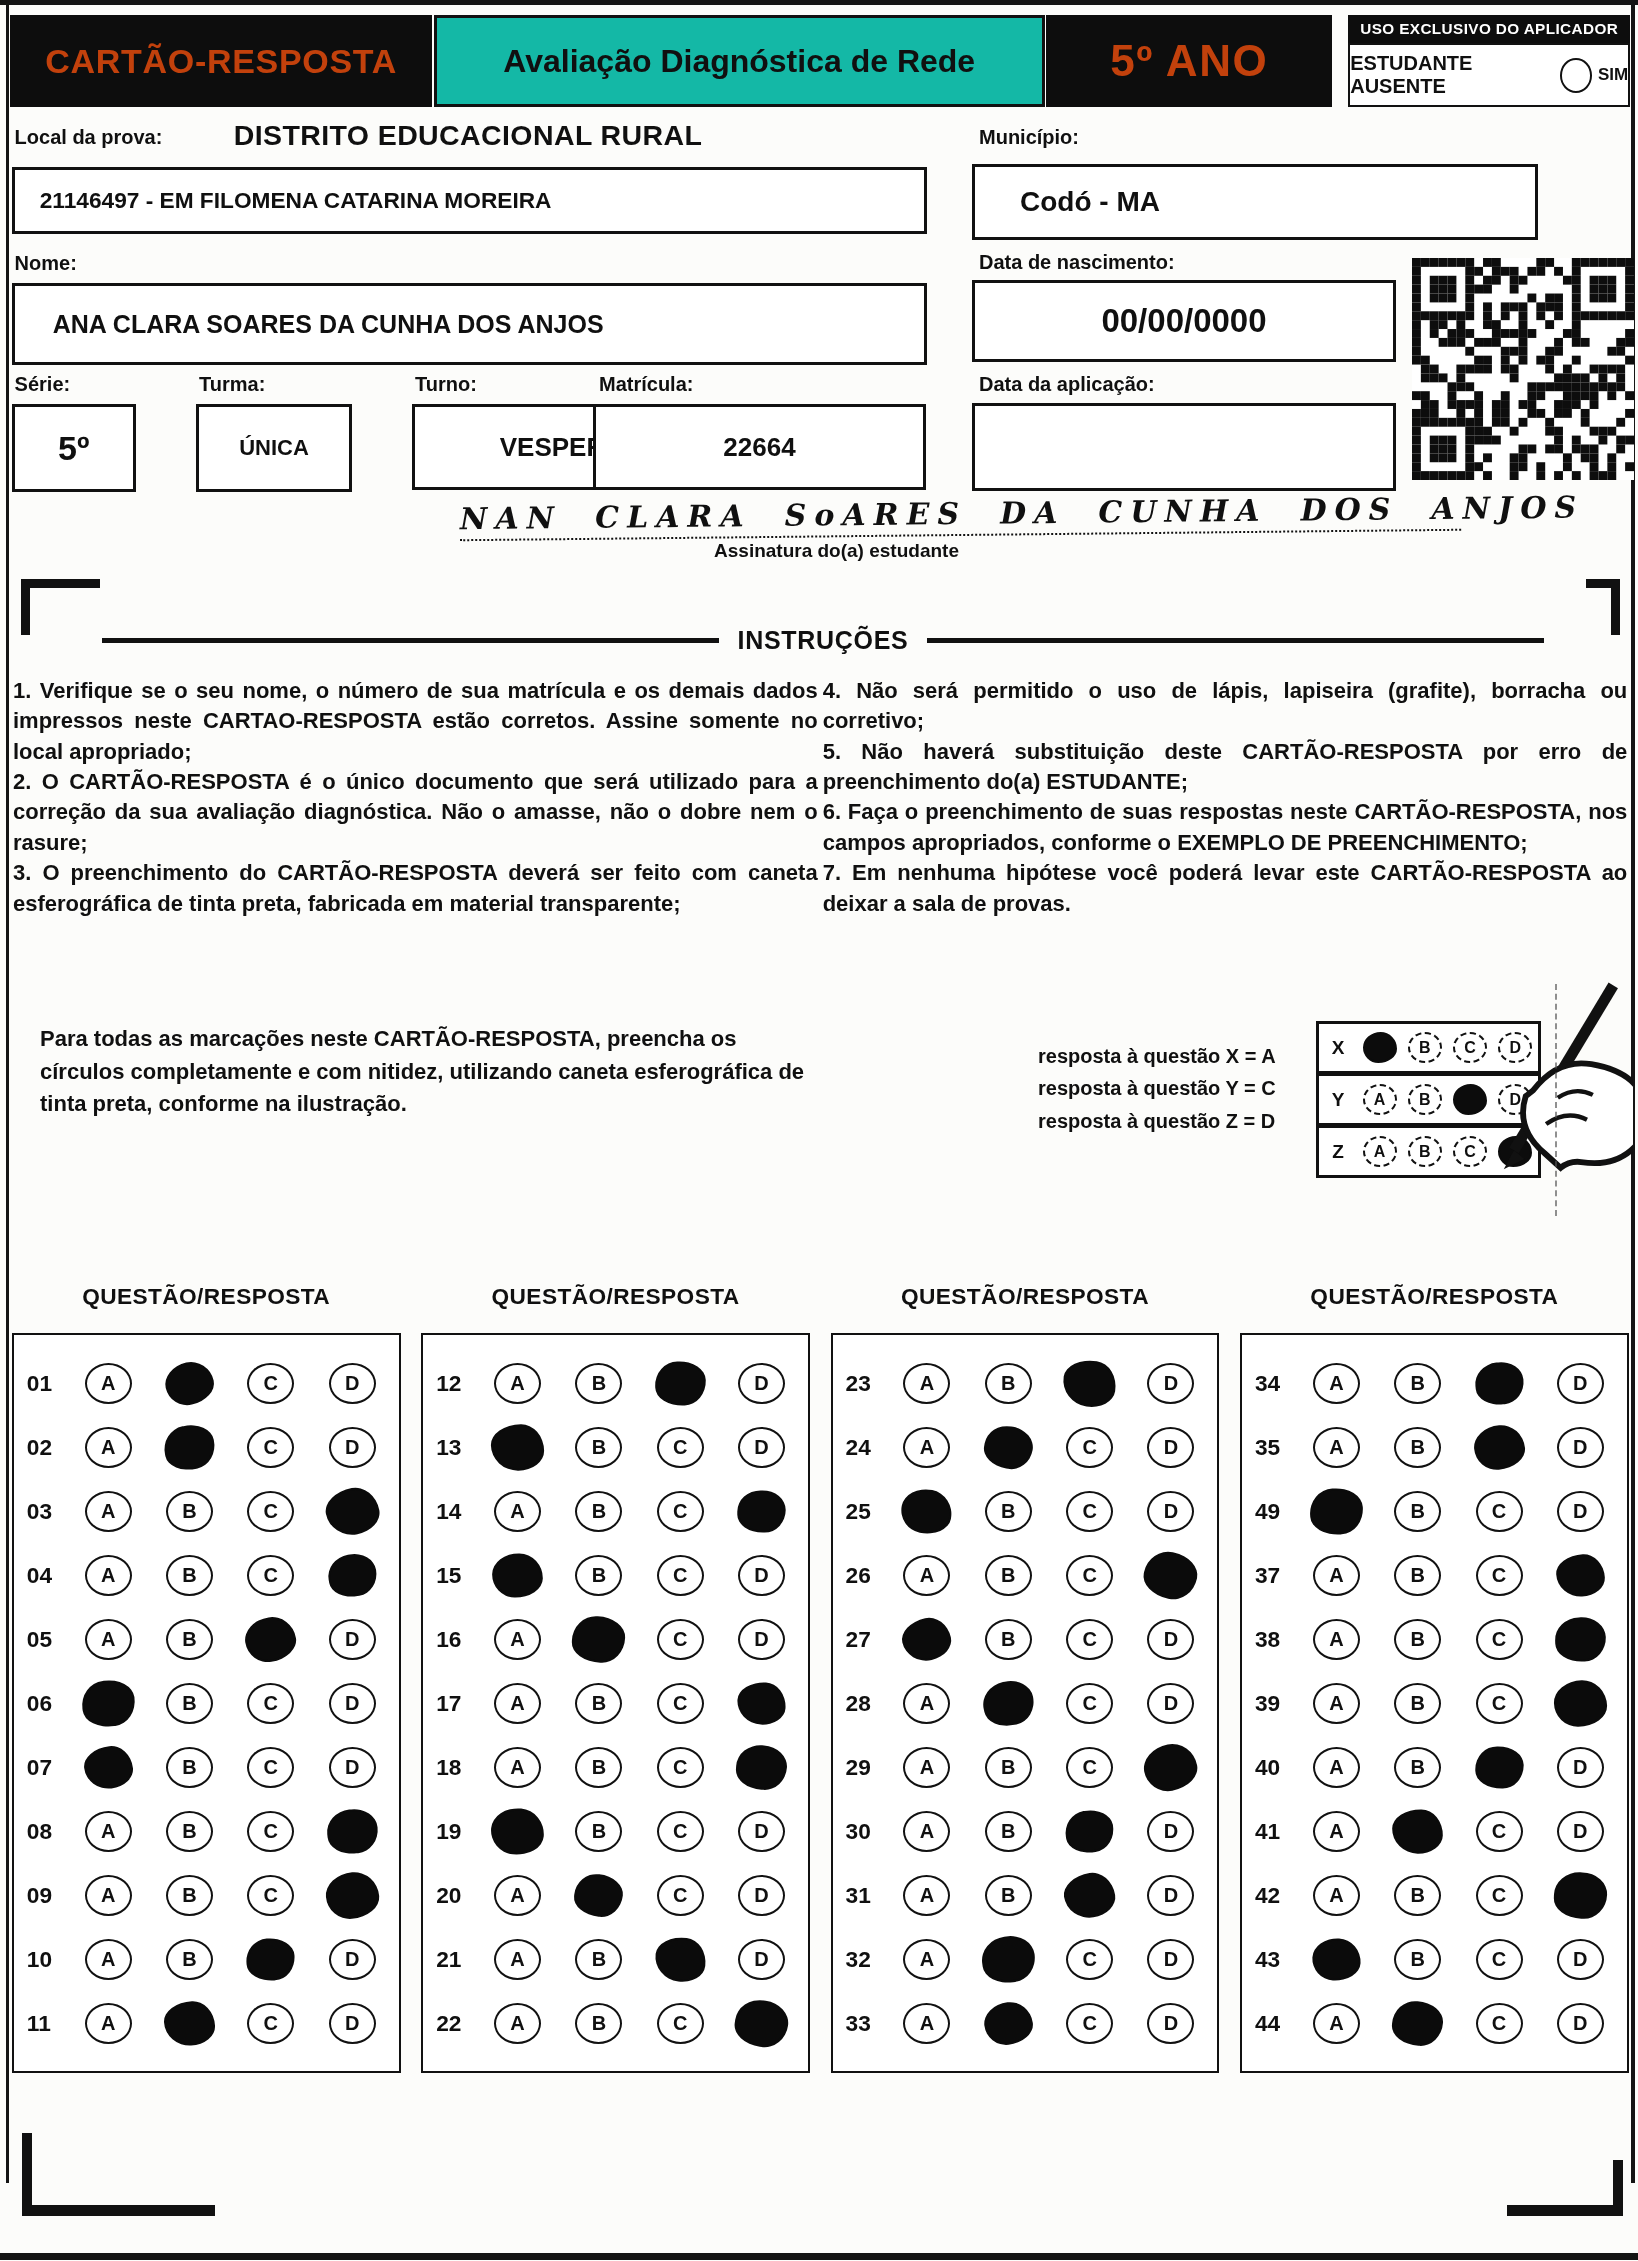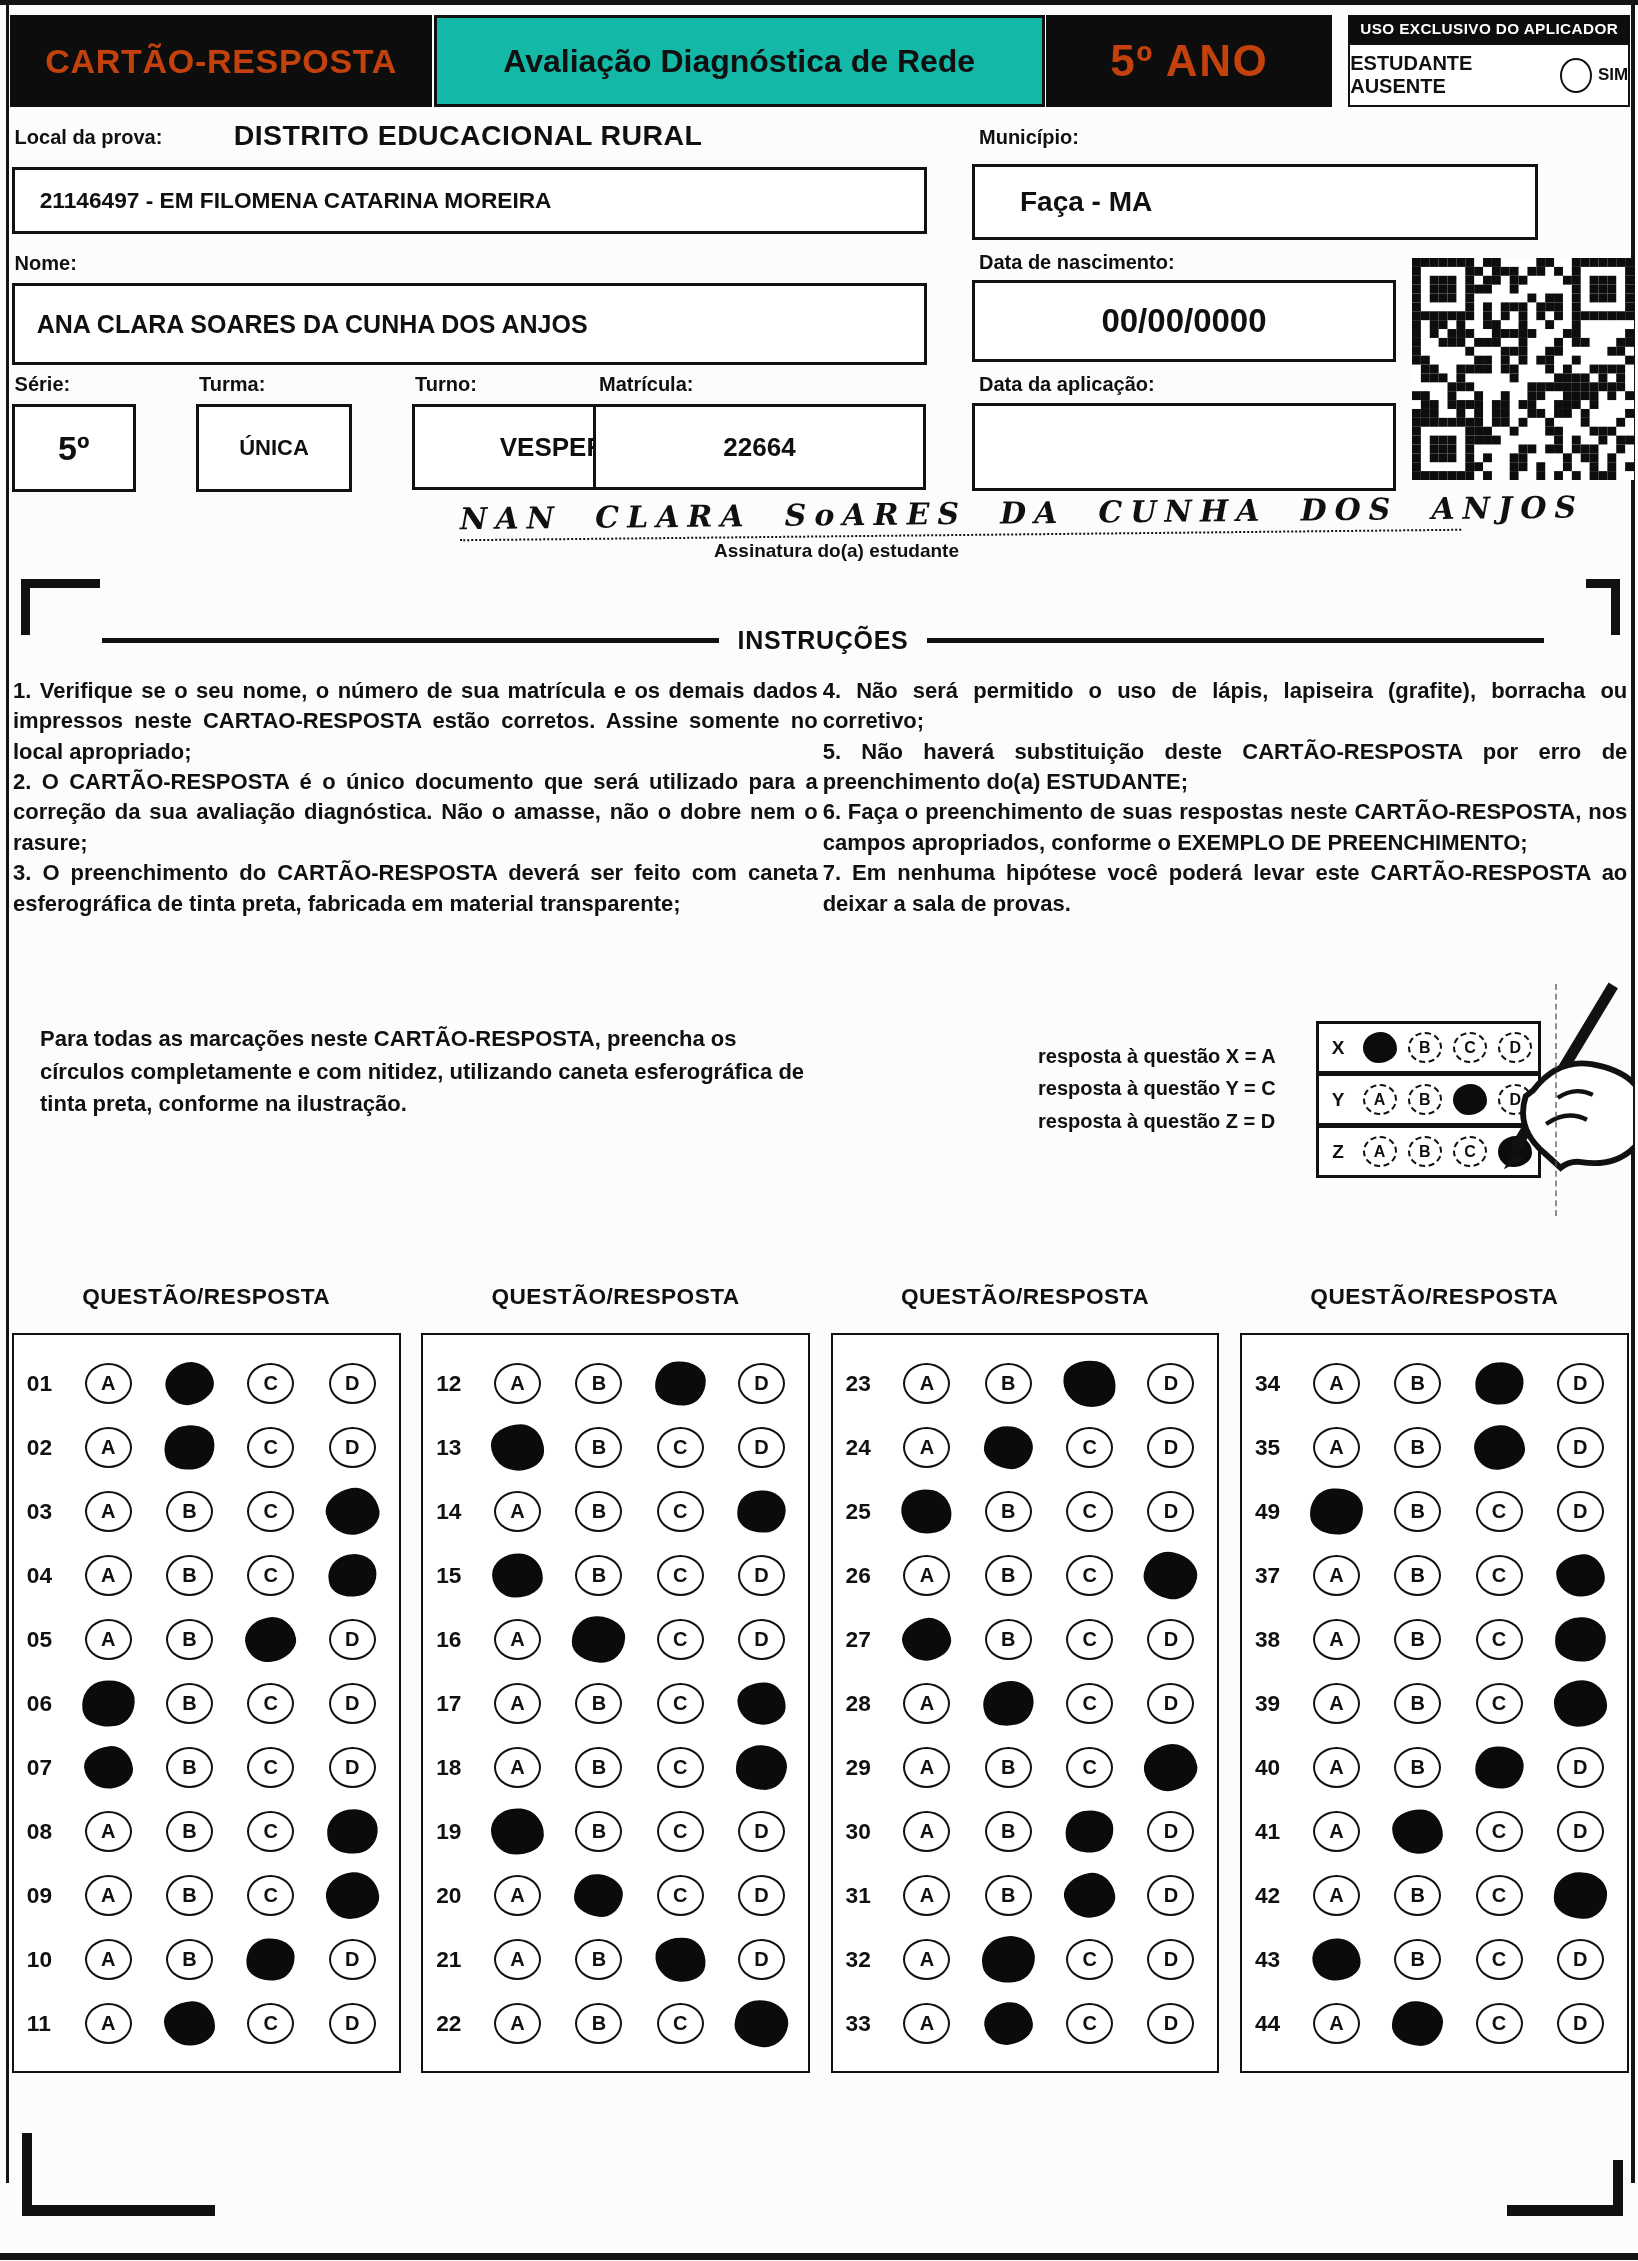--- a/index.html
+++ b/index.html
@@ -27,21 +27,21 @@
   .absent-label{font-size:20px;}
   .absent-circle{width:31px;height:31px;border:2.2px solid #111;border-radius:50%;background:#fff;}
   .absent-sim{font-size:17px;}
 
   
   .field-label{position:absolute;font-size:20px;font-weight:bold;}
   .district{position:absolute;left:117px;top:114px;width:702px;text-align:center;font-size:28.5px;font-weight:bold;letter-spacing:0.4px;}
   .vbox{position:absolute;border:3.7px solid #111;background:#fff;display:flex;align-items:center;font-weight:bold;box-sizing:border-box;}
   .box-school{left:11.7px;top:162px;width:915px;height:67px;font-size:22.7px;padding-left:25px;}
   .box-municipio{left:972px;top:159px;width:566px;height:76px;font-size:28px;padding-left:45px;}
-  .box-nome{left:11.7px;top:278px;width:915px;height:82px;font-size:25px;padding-left:22px;}
+  .box-nome{left:11.7px;top:278px;width:915px;height:82px;font-size:25px;padding-left:38px;}
   .box-nascimento{left:972px;top:275px;width:424px;height:82px;font-size:33px;justify-content:center;}
   .box-serie{left:11.7px;top:399px;width:124px;height:88px;font-size:34px;justify-content:center;}
   .box-turma{left:196px;top:399px;width:156px;height:88px;font-size:22px;justify-content:center;}
   .box-turno{left:412px;top:399px;width:343px;height:86px;font-size:26px;justify-content:center;}
   .box-matricula{left:593px;top:399px;width:333px;height:86px;font-size:26px;justify-content:center;}
   .box-aplicacao{left:972px;top:398px;width:424px;height:88px;}
   .qr-wrap{position:absolute;left:1412px;top:253px;width:222px;height:222px;}
 
   
   .signature{position:absolute;left:460px;top:491px;width:1001px;}
@@ -117,21 +117,21 @@
   <div class="field-label" style="left:979px;top:121px;">Município:</div>
   <div class="field-label" style="left:14.6px;top:247px;text-align:right;">Nome:</div>
   <div class="field-label" style="left:979px;top:246px;">Data de nascimento:</div>
   <div class="field-label" style="left:14.6px;top:368px;">Série:</div>
   <div class="field-label" style="left:199px;top:368px;">Turma:</div>
   <div class="field-label" style="left:415px;top:368px;">Turno:</div>
   <div class="field-label" style="left:599px;top:368px;">Matrícula:</div>
   <div class="field-label" style="left:979px;top:368px;">Data da aplicação:</div>
 
   <div class="vbox box-school">21146497 - EM FILOMENA CATARINA MOREIRA</div>
-  <div class="vbox box-municipio">Faça - MA</div>
+  <div class="vbox box-municipio">Codó - MA</div>
   <div class="vbox box-nome">ANA CLARA SOARES DA CUNHA DOS ANJOS</div>
   <div class="vbox box-nascimento">00/00/0000</div>
   <div class="vbox box-serie">5º</div>
   <div class="vbox box-turma">ÚNICA</div>
   <div class="vbox box-turno">VESPERTINO</div>
   <div class="vbox box-matricula">22664</div>
   <div class="vbox box-aplicacao"></div>
 
   <div class="qr-wrap" id="qr"><svg width="222" height="222" viewBox="0 0 300 300">
         <rect width="300" height="300" fill="#fff"></rect>

